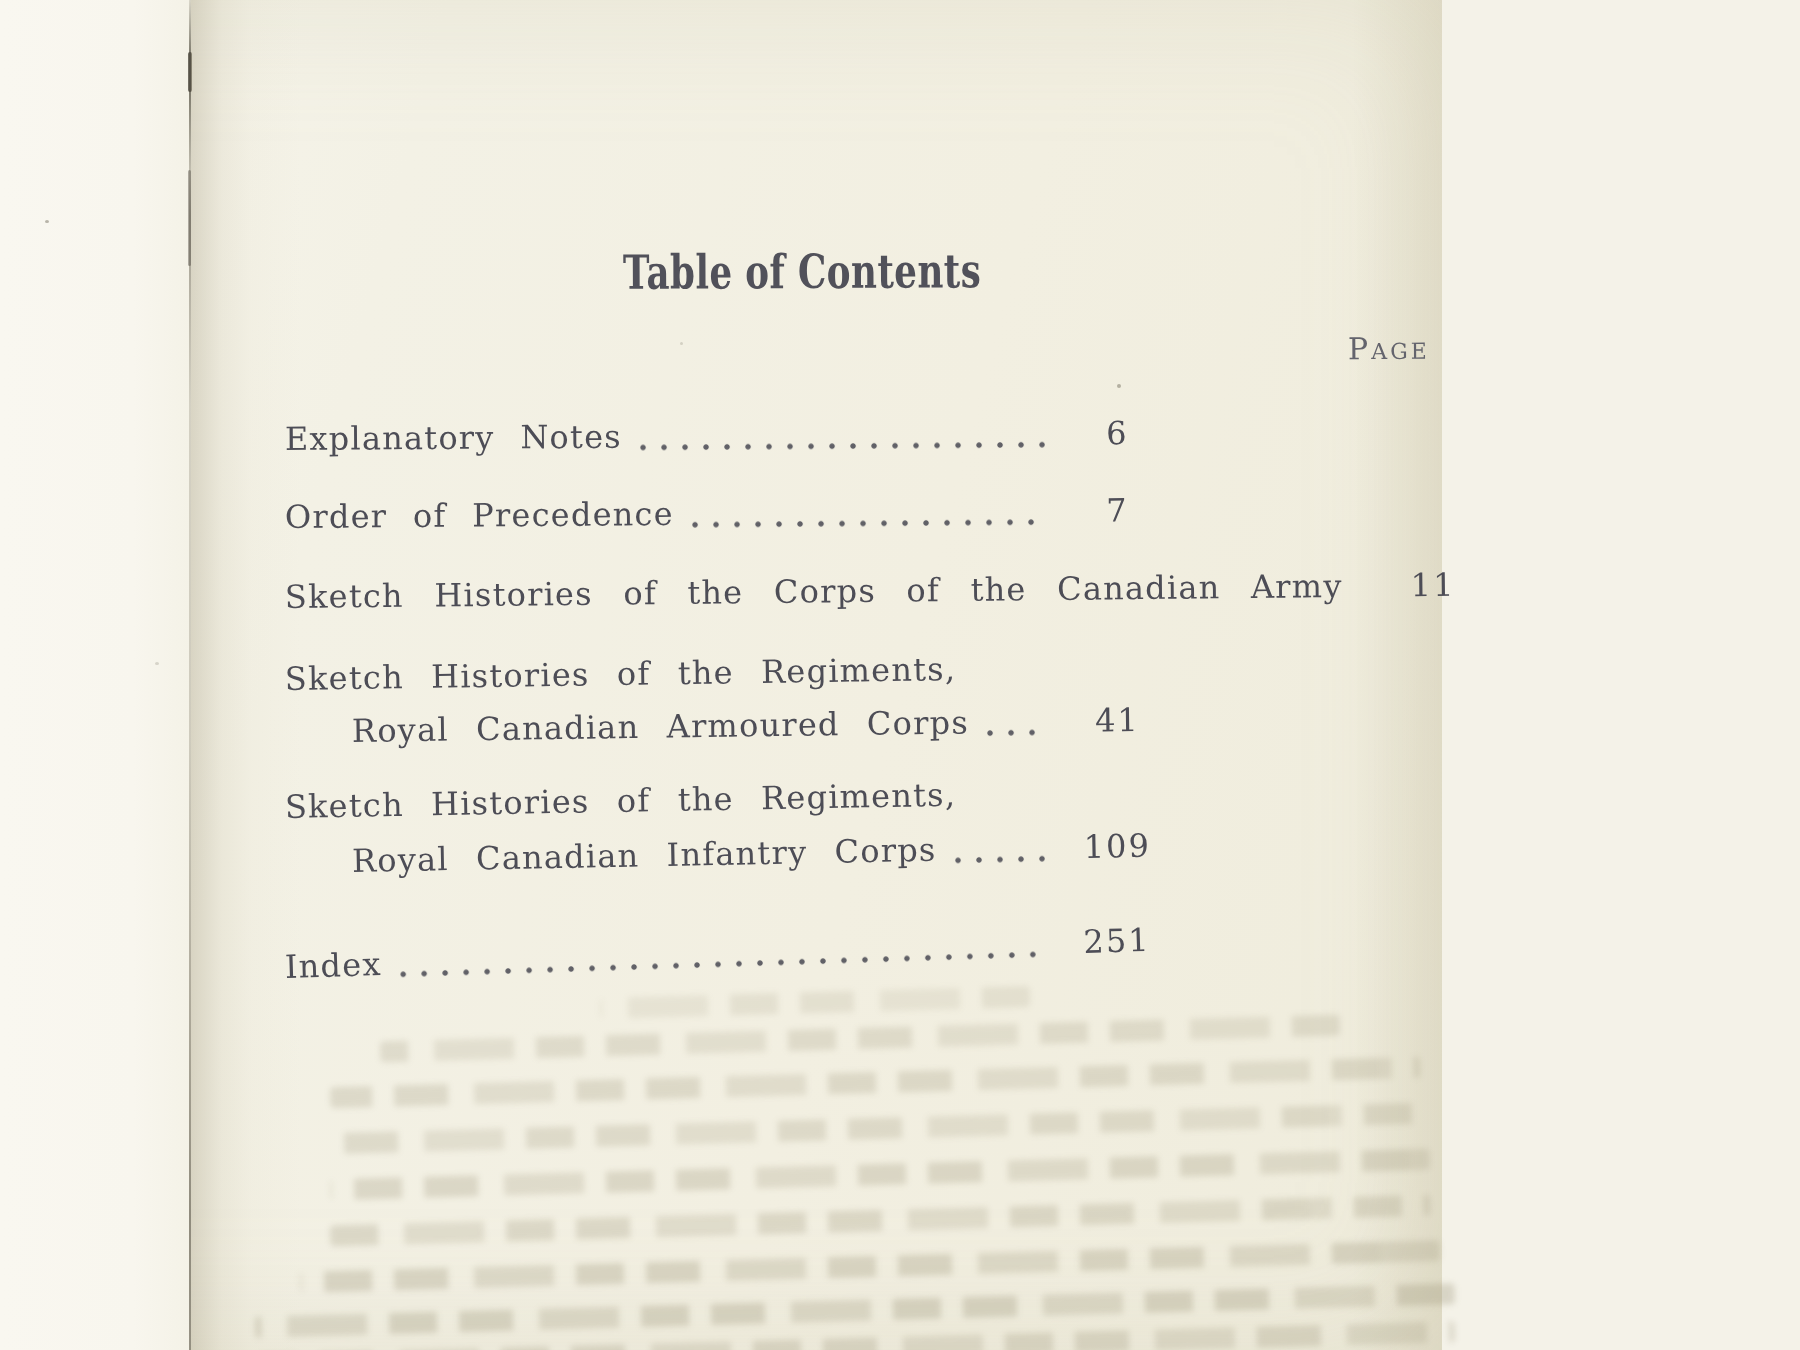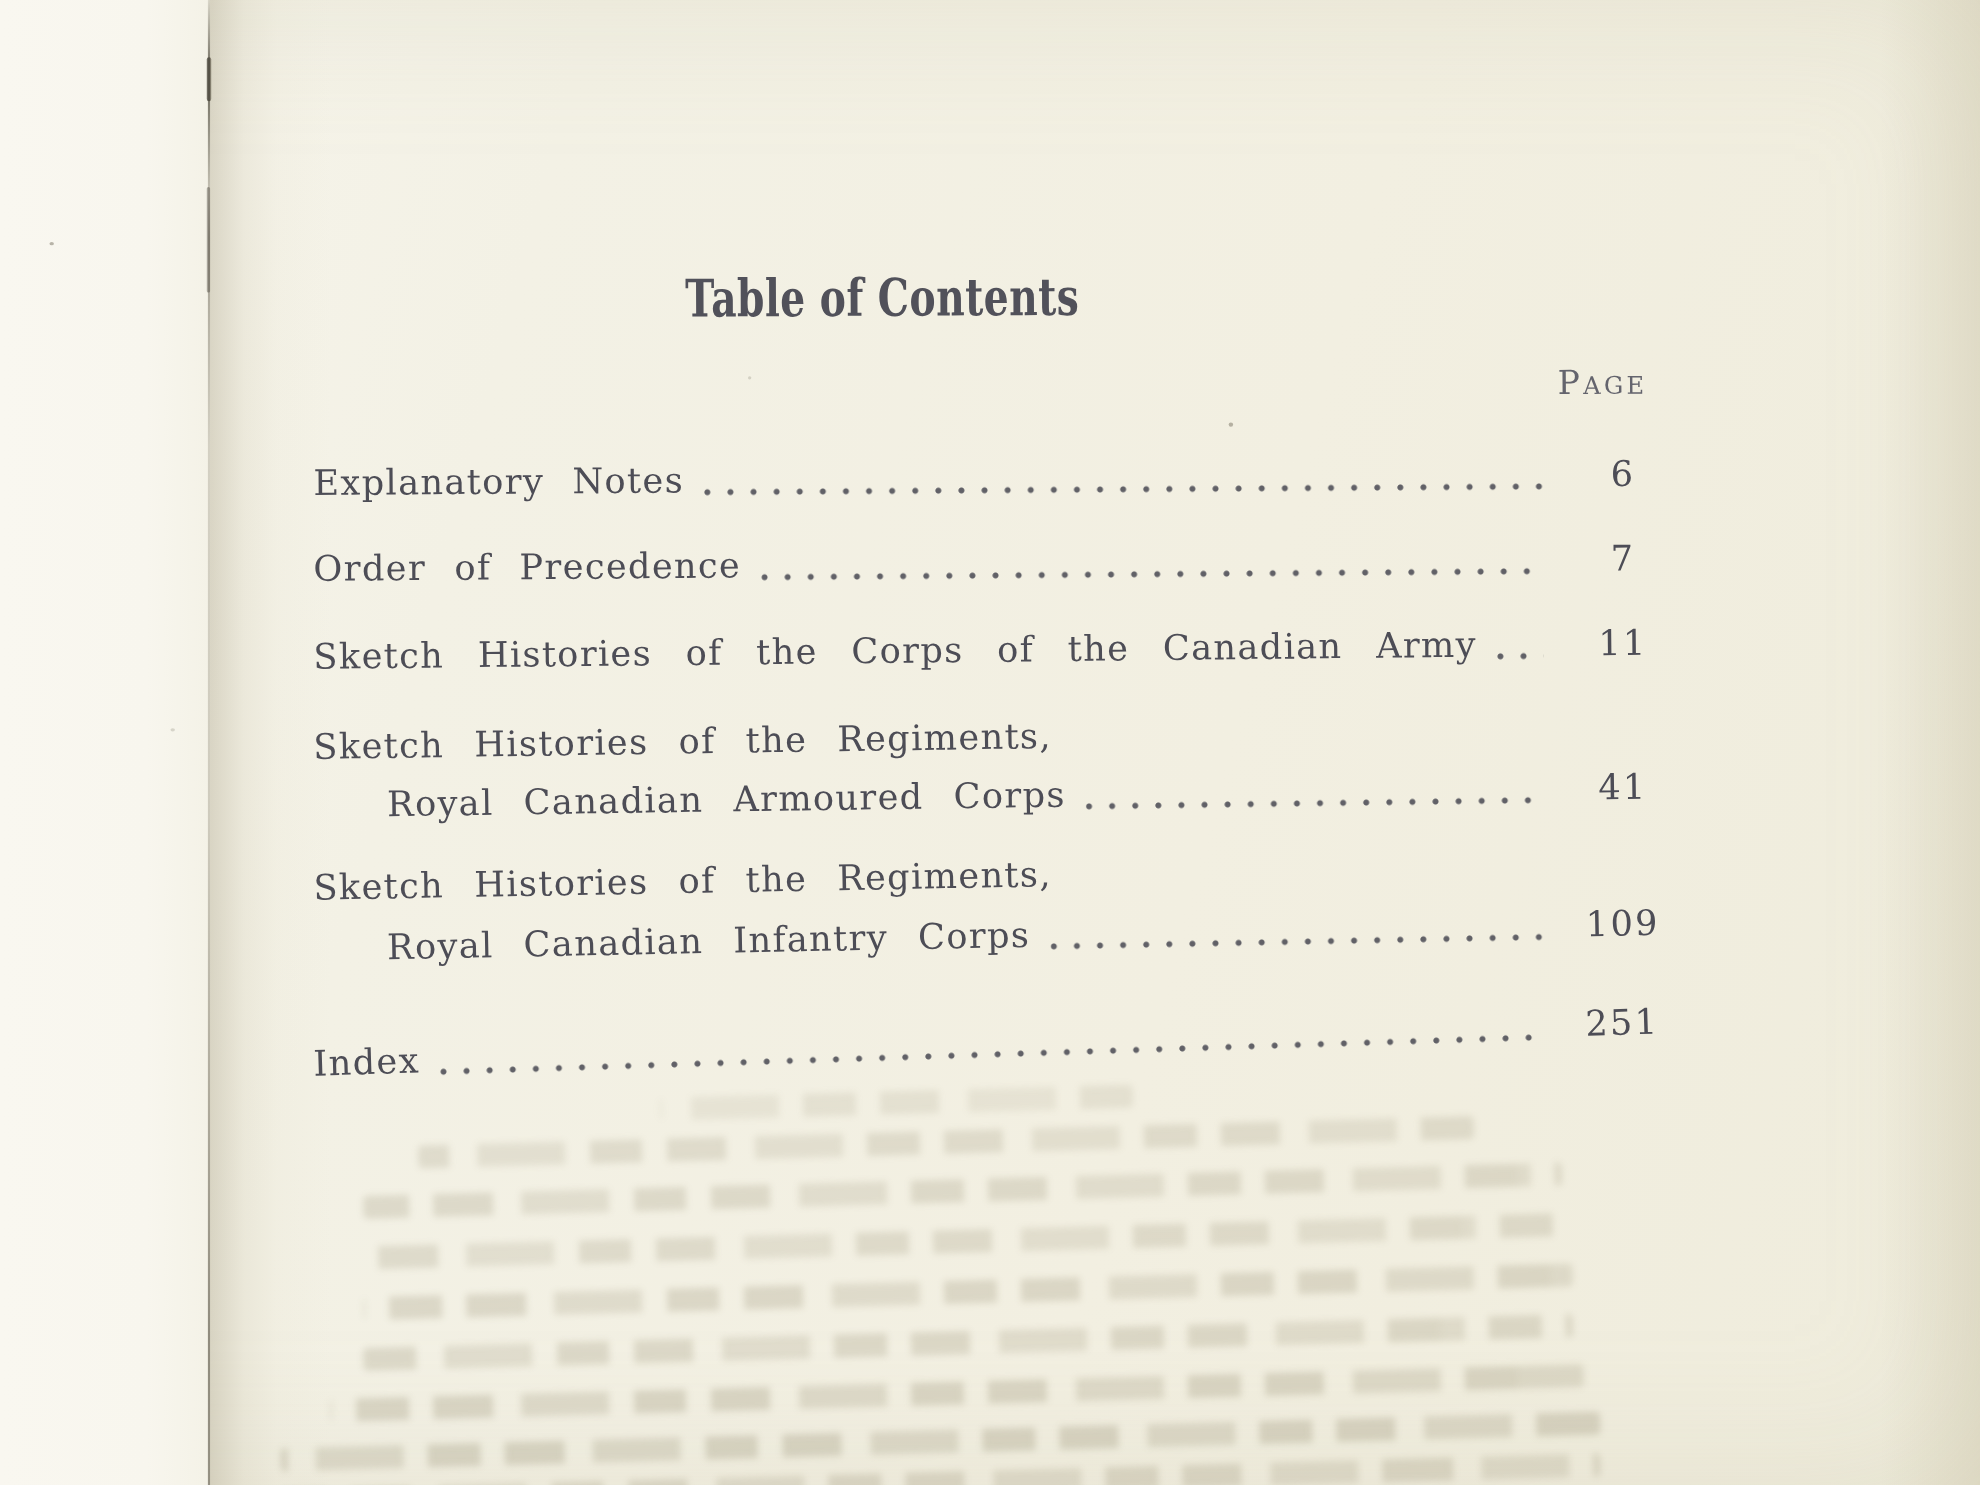--- a/index.html
+++ b/index.html
@@ -2,21 +2,21 @@
 <html><head>
 <meta charset="utf-8">
 <style>
   html,body{margin:0;padding:0;}
   body{
     width:1800px;height:1350px;overflow:hidden;
     font-family:"DejaVu Serif","Liberation Serif",serif;
     background:#f4f2e8;
   }
   .photo{
-    position:relative;width:1800px;height:1350px;
+    position:relative;width:1442px;height:1350px;
     background:linear-gradient(105deg,#f7f5ec 0%,#f3f1e5 25%,#f2efe1 60%,#efecdc 100%);
     box-shadow:inset 0 0 140px rgba(188,180,148,.22);
   }
   
   .facing{
     position:absolute;left:0;top:0;width:190px;height:1350px;
     background:linear-gradient(90deg,#f9f7f0 0%,#f8f6ee 70%,#f4f2e7 100%);
   }
   
   .crease{
@@ -54,21 +54,21 @@
   .title{
     position:absolute;left:802px;top:244px;margin:0;
     transform:translateX(-50%) rotate(-.25deg);
     white-space:nowrap;font-weight:700;font-size:47px;
     color:#51515a;letter-spacing:.5px;
   }
   .title .squeeze{display:inline-block;transform:scaleX(.76);transform-origin:center;}
 
   
   .page-col{
-    position:absolute;left:1416px;top:331px;margin:0;
+    position:absolute;left:1348px;top:331px;margin:0;
     font-size:22px;letter-spacing:3px;color:#64646d;
     text-transform:uppercase;transform:rotate(-.4deg);
   }
   .page-col::first-letter{font-size:30px;}
 
   
   .row{
     position:absolute;left:285px;right:272px;
     display:flex;align-items:baseline;
     font-size:32px;line-height:38px;color:#4d4d56;

